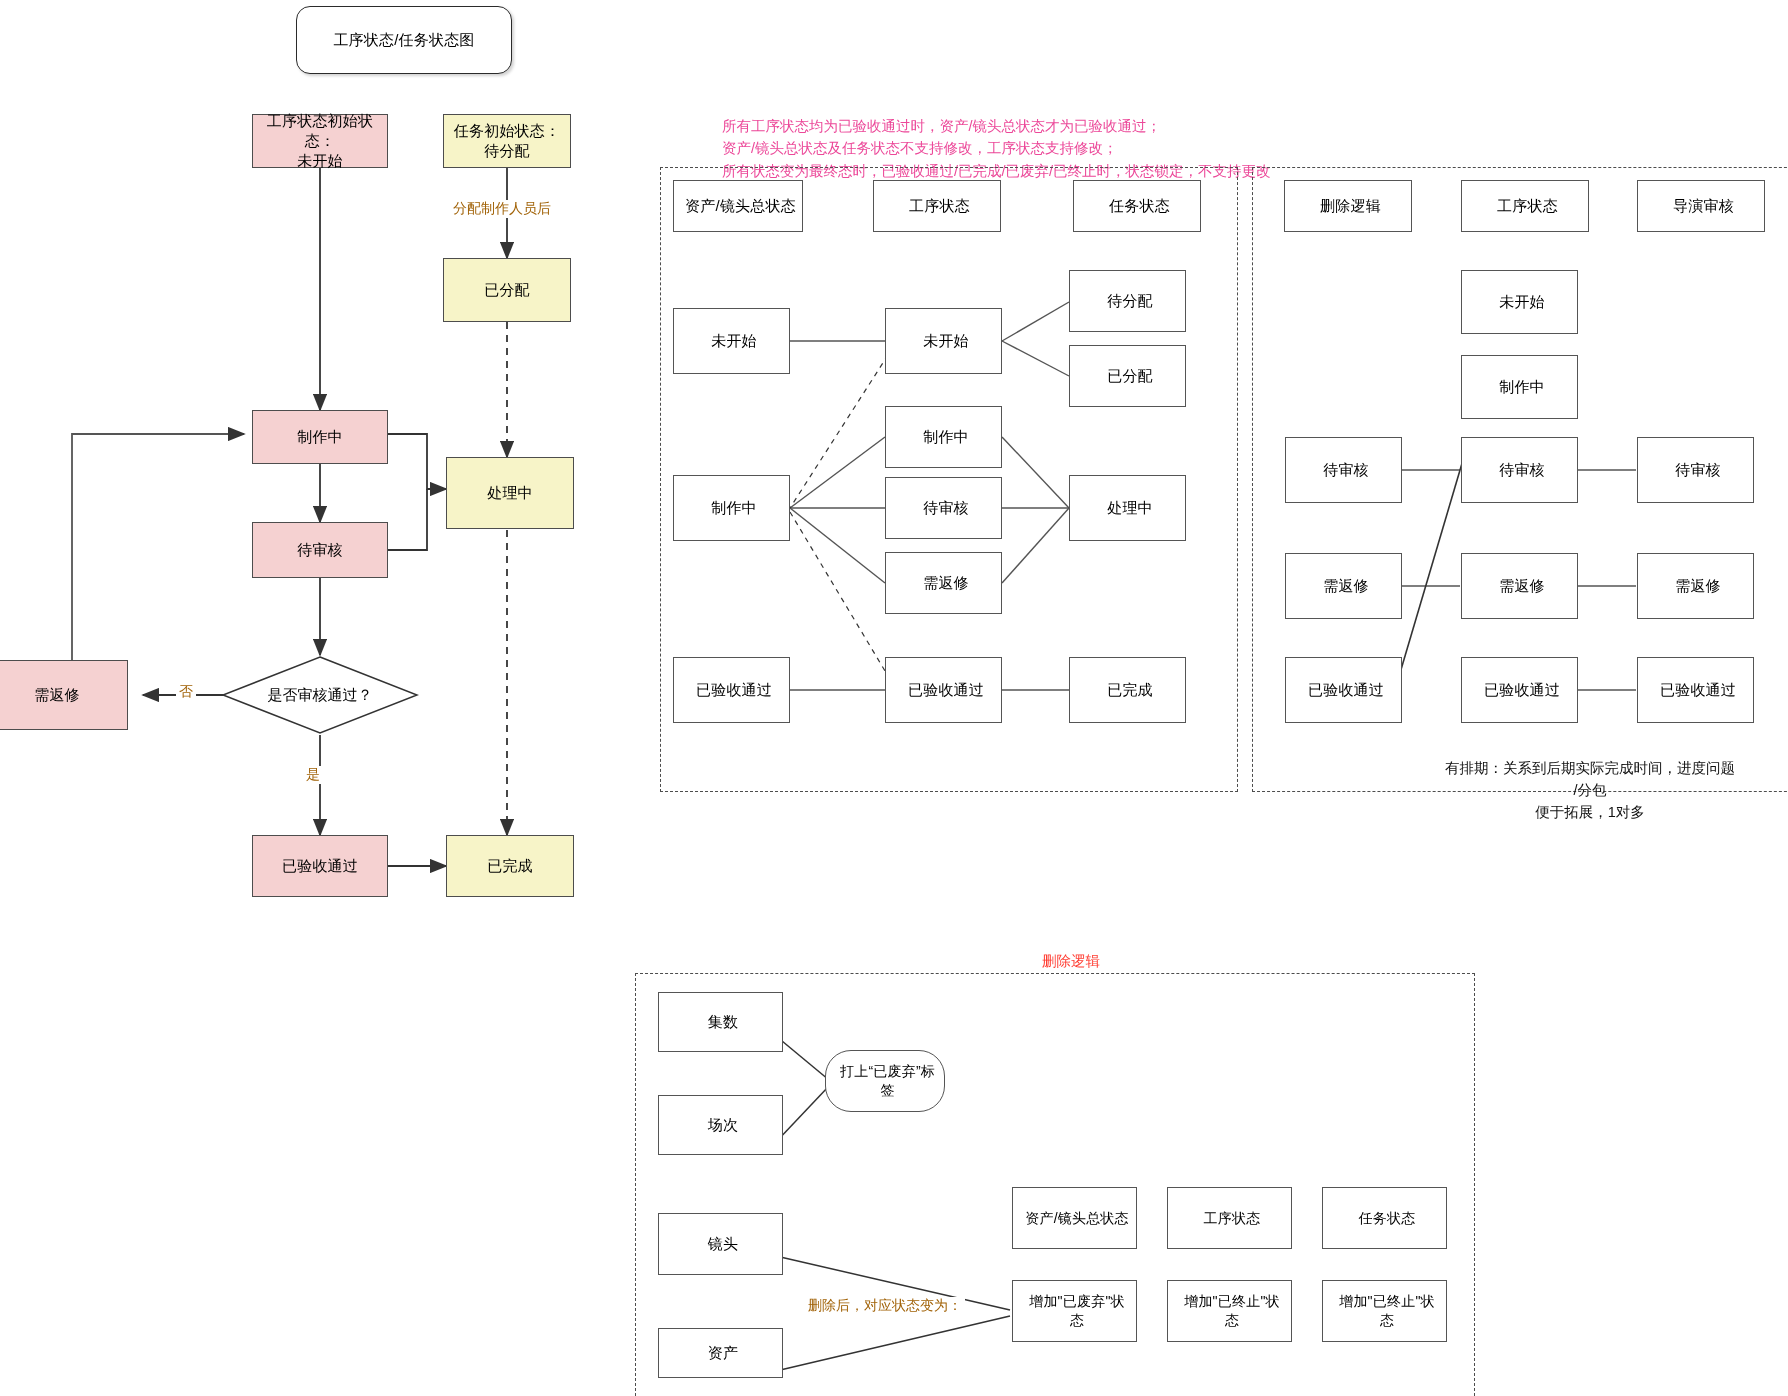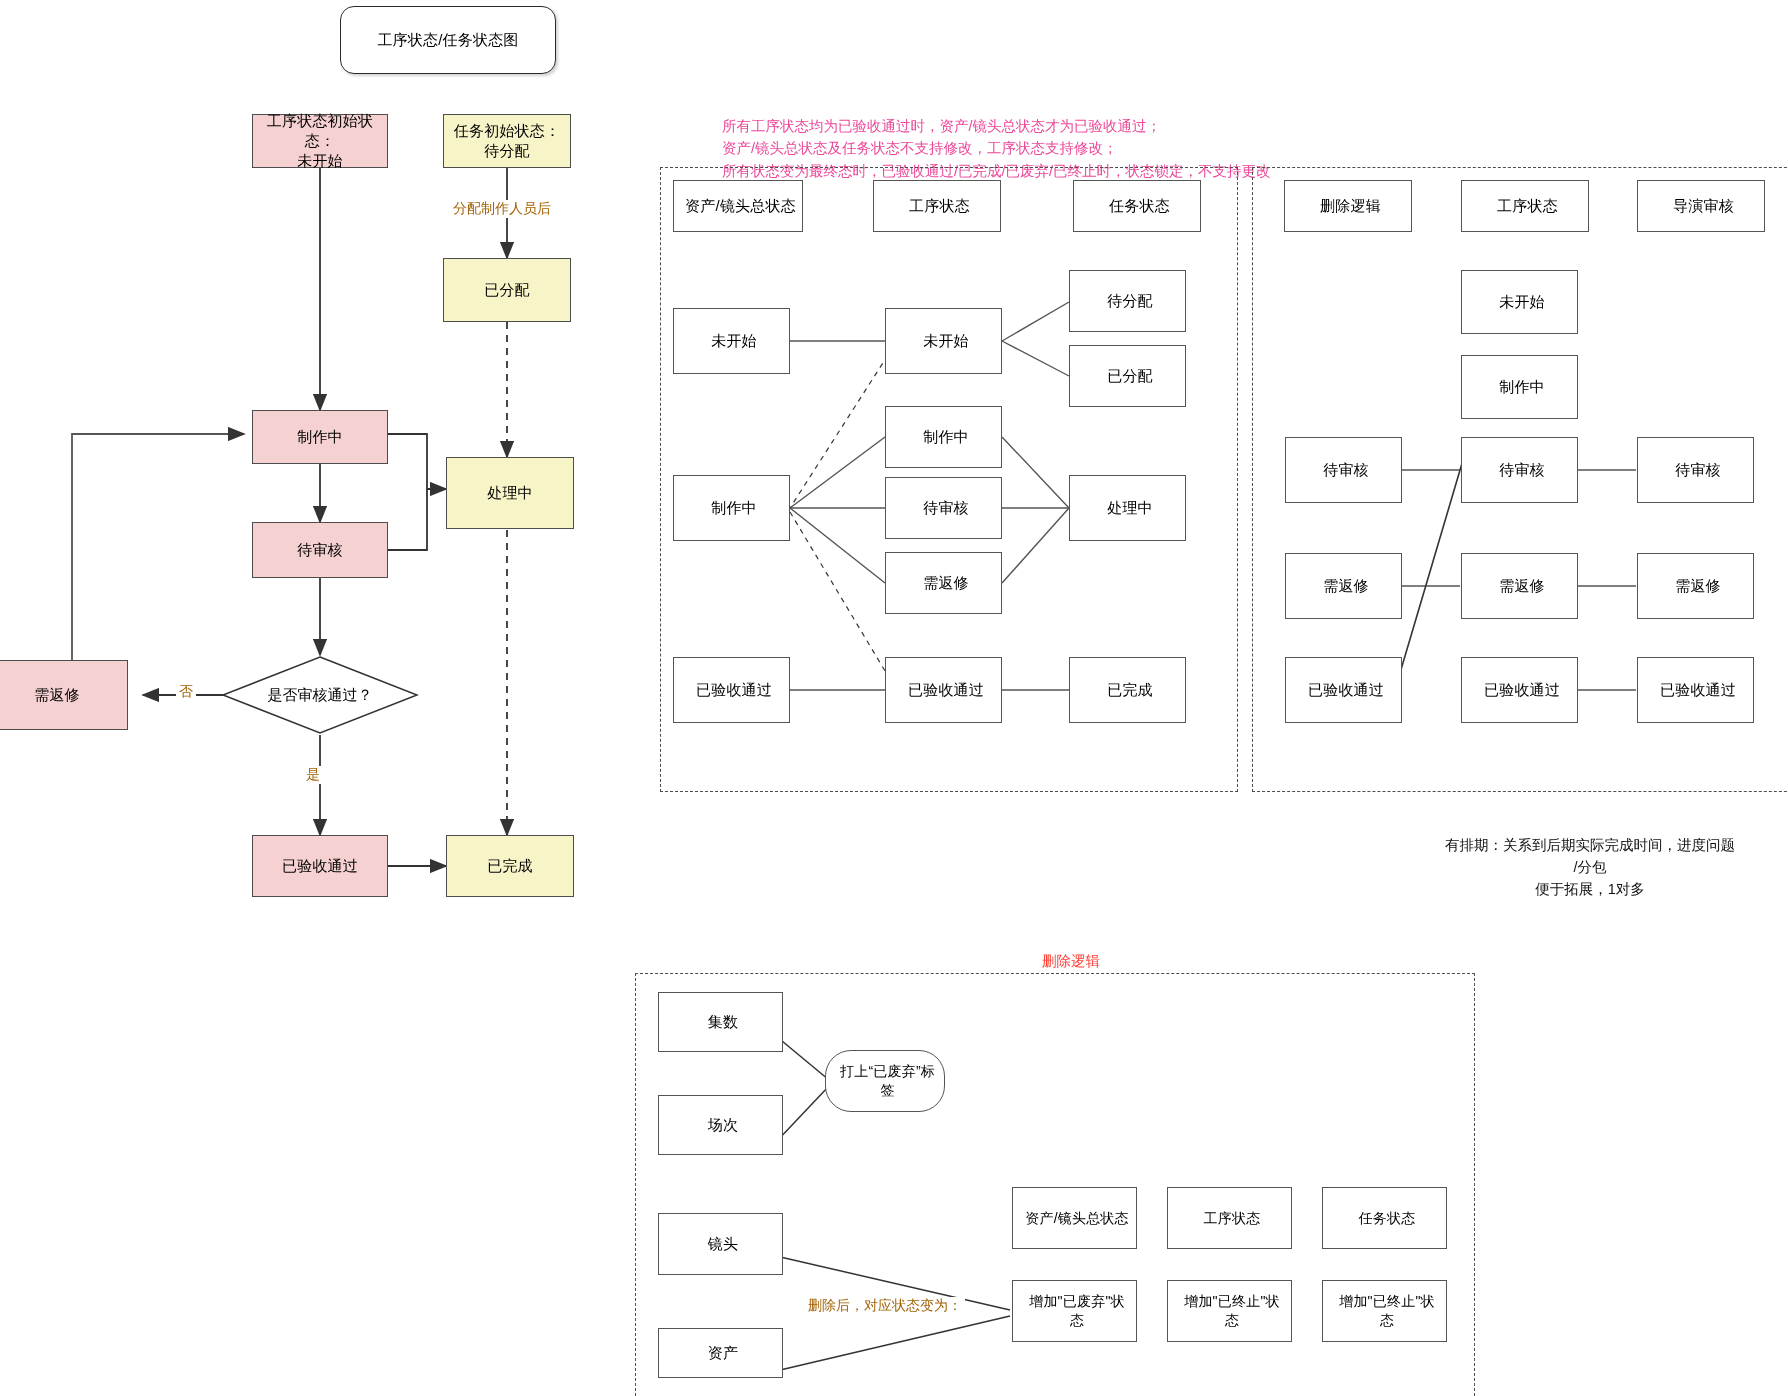--- a/index.html
+++ b/index.html
@@ -17,21 +17,20 @@
     border:1.6px solid #4d4d4d;background:#ffffff;
     padding:2px 6px;
   }
   .pink{background:#f5d1d1;border-color:#4d4d4d;}
   .yellow{background:#f7f4c8;border-color:#4d4d4d;}
   .plain{background:#ffffff;border:1.4px solid #555;padding-left:11px;}
   .title-node{
     border-radius:14px;border:1.8px solid #2b2b2b;background:#fff;
     box-shadow:2px 2px 3px rgba(0,0,0,.18);
     font-size:15px;
-    margin-left:44px;
   }
   .diamond{
     position:absolute;display:flex;align-items:center;justify-content:center;
     font-size:15px;text-align:center;
   }
   .diamond .dshape{
     position:absolute;left:0;top:0;width:100%;height:100%;
   }
   .diamond span{position:relative;z-index:2;}
   .edge-label{
@@ -197,21 +196,21 @@
   <div class="node plain" style="left:1461px;top:657px;width:117px;height:66px;">已验收通过</div>
 
   <div class="node plain" style="left:1285px;top:437px;width:117px;height:66px;">待审核</div>
   <div class="node plain" style="left:1285px;top:553px;width:117px;height:66px;">需返修</div>
   <div class="node plain" style="left:1285px;top:657px;width:117px;height:66px;">已验收通过</div>
 
   <div class="node plain" style="left:1637px;top:437px;width:117px;height:66px;">待审核</div>
   <div class="node plain" style="left:1637px;top:553px;width:117px;height:66px;">需返修</div>
   <div class="node plain" style="left:1637px;top:657px;width:117px;height:66px;">已验收通过</div>
 
-  <div class="note-black" style="left:1400px;top:835px;width:380px;text-align:center;">有排期：关系到后期实际完成时间，进度问题
+  <div class="note-black" style="left:1400px;top:758px;width:380px;text-align:center;">有排期：关系到后期实际完成时间，进度问题
 /分包
 便于拓展，1对多</div>
 
   <div class="group-label" style="left:1042px;top:952px;">删除逻辑</div>
   <div class="group-box" style="left:635px;top:973px;width:840px;height:423px;border-bottom:none;"></div>
 
   <div class="node plain" style="left:658px;top:992px;width:125px;height:60px;">集数</div>
   <div class="node plain" style="left:658px;top:1095px;width:125px;height:60px;">场次</div>
   <div class="node plain" style="left:825px;top:1050px;width:120px;height:62px;font-size:14px;border-radius:26px;">打上“已废弃”标签</div>
 

